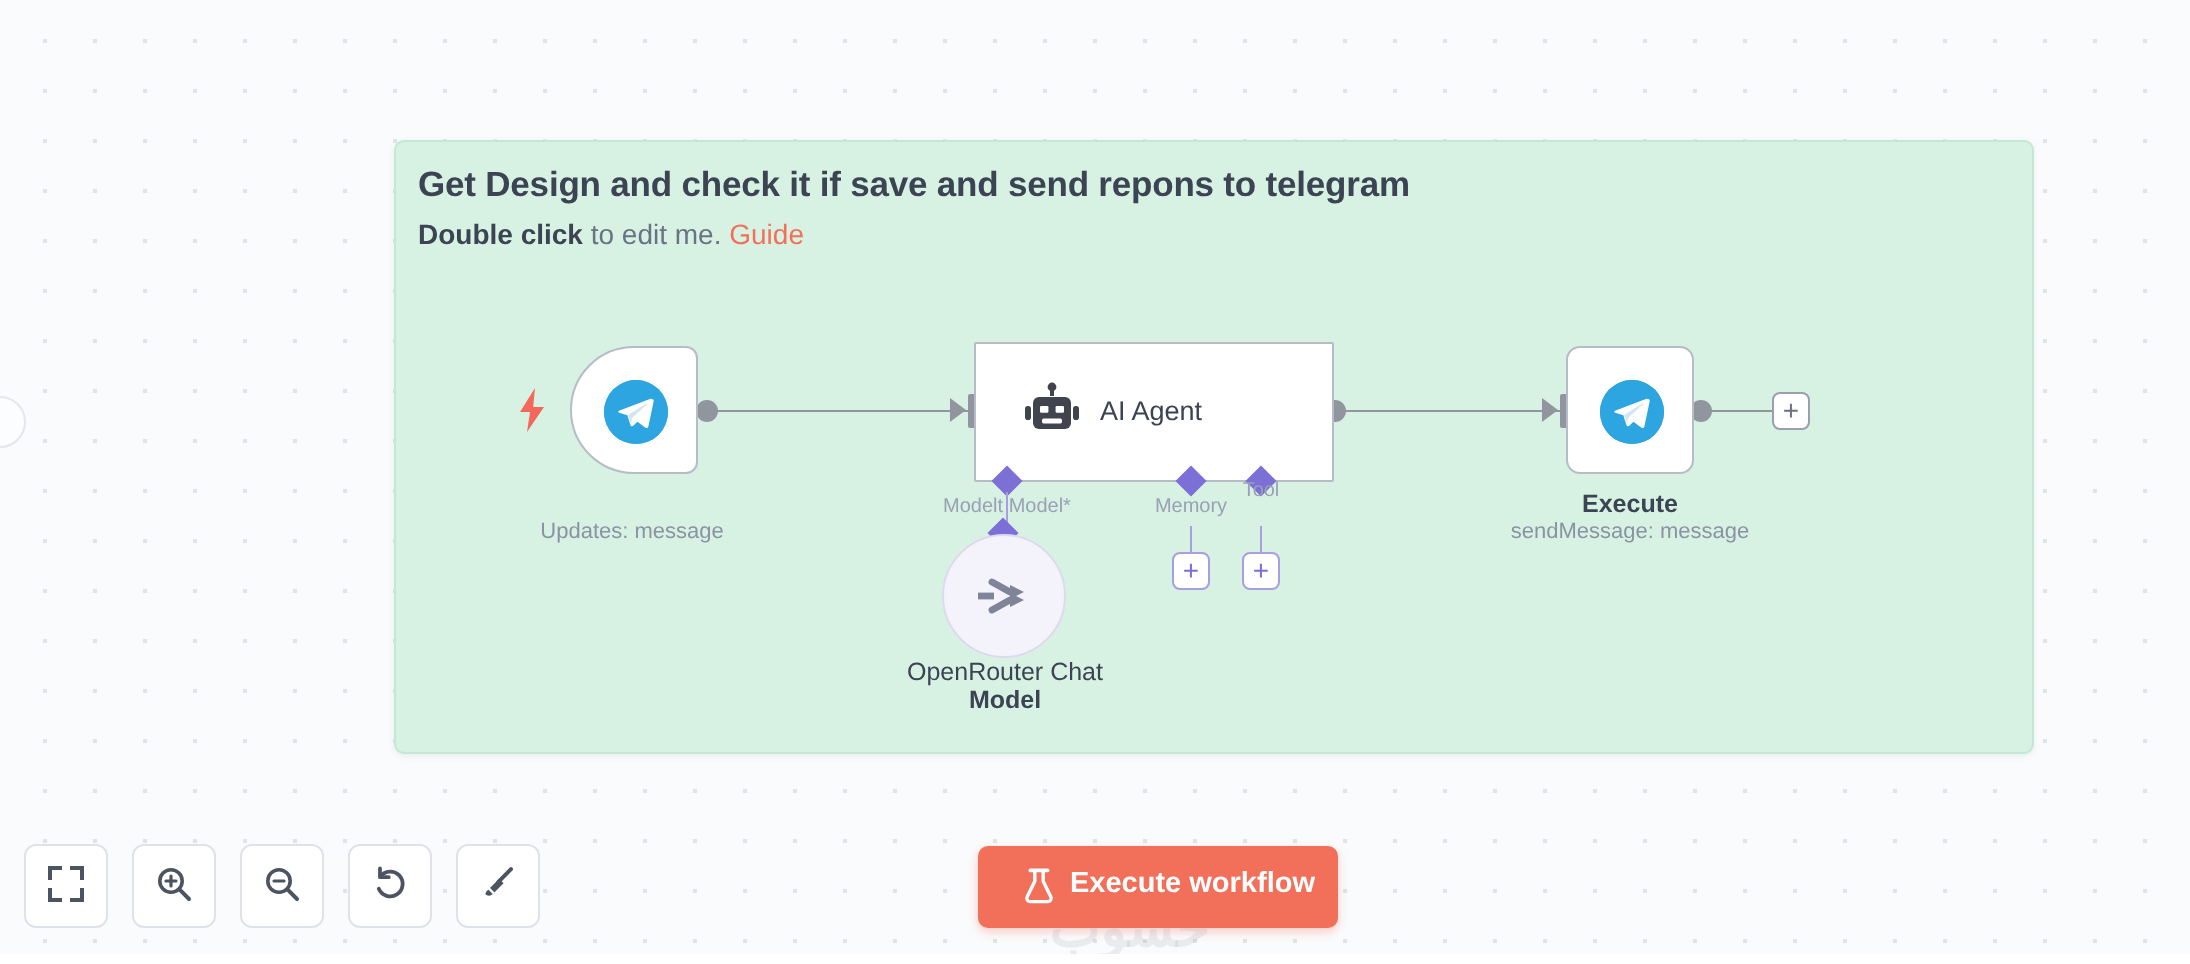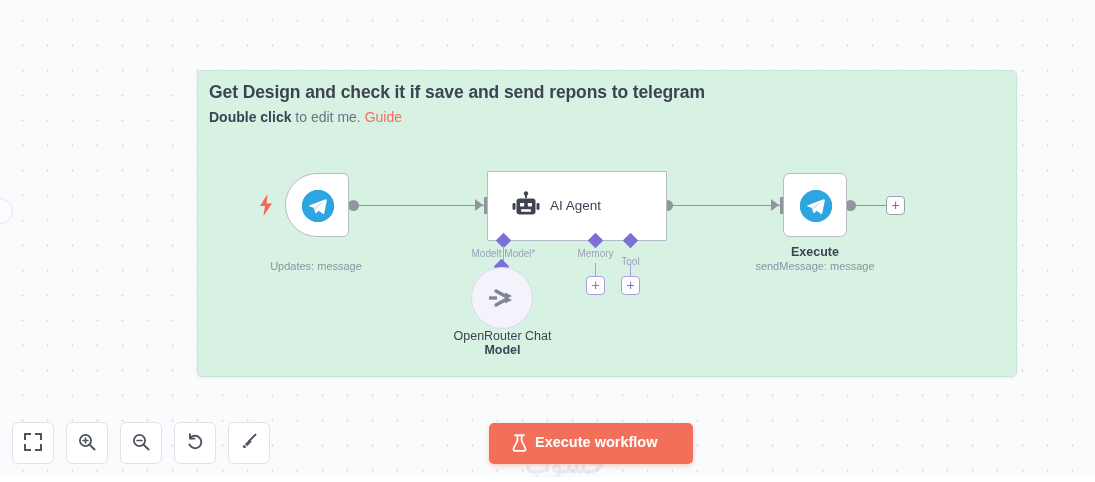--- a/index.html
+++ b/index.html
@@ -239,21 +239,21 @@
     border: 1px solid #dfe2e9;
     border-radius: 6px;
   }
   .tool-btn svg { display: block; margin: 10px auto 0; }
 
   
   #execute-btn {
     position: absolute;
     left: 489px;
     top: 423px;
-    width: 204px;
+    width: 180px;
     height: 41px;
     background: #f2705a;
     border: none;
     border-radius: 5px;
     color: #fff;
     font-size: 14.5px;
     font-weight: bold;
     font-family: "Liberation Sans", sans-serif;
     box-shadow: 0 2px 5px rgba(242,112,90,.32);
     padding-left: 35px;
@@ -350,21 +350,21 @@
 
   <div class="diamond" style="left:498px; top:235px;"></div>
   <div class="port-label" style="left:451px; top:248px; width:105px;"><span>Modelt Model*</span></div>
 
   <div class="diamond" style="left:590px; top:235px;"></div>
   <div class="port-label" style="left:558px; top:248px; width:75px;"><span>Memory</span></div>
   <div class="vline" style="left:594.7px; top:263px; height:22px;"></div>
   <div class="plus-sub" style="left:586px; top:276px;">+</div>
 
   <div class="diamond" style="left:625px; top:235px;"></div>
-  <div class="port-label" style="left:601px; top:256px; width:59px;"><span>Tool</span></div>
+  <div class="port-label" style="left:601px; top:240px; width:59px;"><span>Tool</span></div>
   <div class="vline" style="left:629.7px; top:263px; height:22px;"></div>
   <div class="plus-sub" style="left:621px; top:276px;">+</div>
 
   <div class="vline" style="left:502.7px; top:246px; height:22px;"></div>
   <div class="diamond" style="left:496px; top:261px;"></div>
   <div id="openrouter-node">
     <span style="position:absolute; left:15px; top:17px;">
       <svg width="30" height="26" viewBox="0 0 30 26" aria-hidden="true">
         <path d="M2 13 L10 13" stroke="#7f8499" stroke-width="3.4" fill="none"></path>
         <path d="M9 6 L18 11 M9 20 L18 15" stroke="#7f8499" stroke-width="3.4" fill="none" stroke-linecap="round"></path>

